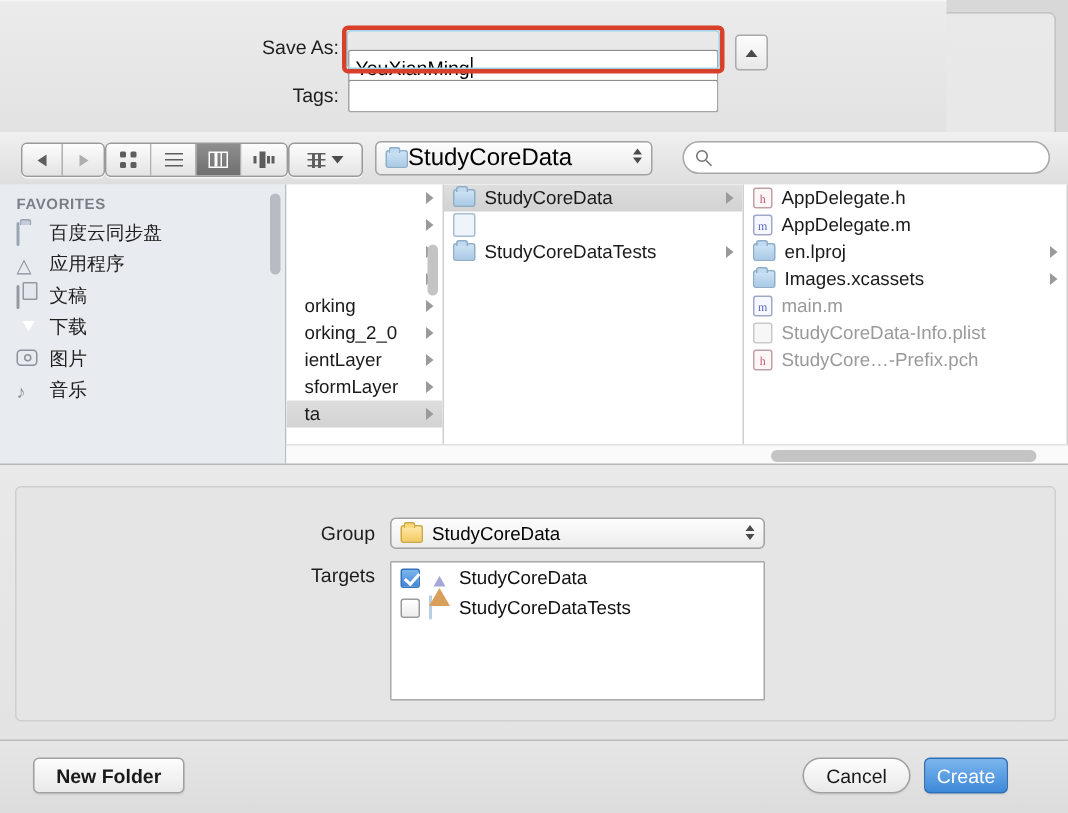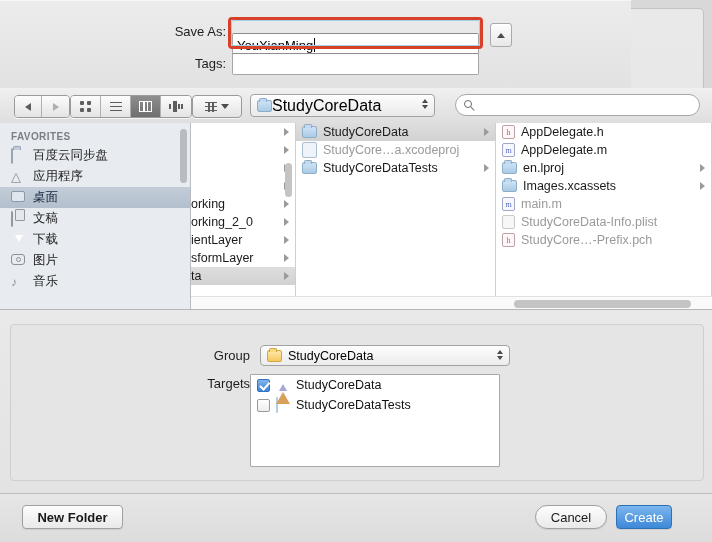--- a/index.html
+++ b/index.html
@@ -168,21 +168,21 @@
           color:#1a1a1a; padding-left:6px; gap:6px; position:relative; white-space:nowrap; }
   .brow.sel { background:linear-gradient(#dedede,#d2d2d2); }
   .brow .arw { position:absolute; right:6px; width:0;height:0;
                border-top:4px solid transparent;border-bottom:4px solid transparent;
                border-left:5px solid #9a9a9a; }
   .brow.dim { color:#9a9a9a; }
   .b1-spacer { height:18px; position:relative; }
   .b1-spacer .arw { position:absolute; right:6px; top:5px; width:0;height:0;
                border-top:4px solid transparent;border-bottom:4px solid transparent;
                border-left:5px solid #9a9a9a; }
-  .b1-txt { padding-left:0; }
+  .b1-txt { padding-left:12px; }
 
   .ftype { width:13px;height:14px;flex:none;border:1px solid #c0a0a8;border-radius:2px;
            background:#fdf7f8; font-size:8px; color:#c05a6e; display:flex;
            align-items:center; justify-content:center; box-sizing:border-box; font-family:"Liberation Serif",serif;}
   .ftype.m { border-color:#9fa8c8; background:#f7f8fd; color:#5a6ac0; }
   .ftype.plain { border-color:#c9c9c9; background:#f7f7f7; color:#b5b5b5; }
   .fxc { width:13px;height:14px;flex:none;border:1px solid #a9bdd0;border-radius:2px;
          background:#eef4fa; }
 
   .vscroll-col { position:absolute; right:3px; top:40px; width:7px; height:34px;
@@ -199,21 +199,21 @@
   
   .accessory { position:absolute; left:0; top:309px; width:712px; height:184px;
                background:linear-gradient(#e9e9e9,#e3e3e3); border-top:1px solid #b6b6b6; }
   .acc-inner { position:absolute; left:10px; top:14px; width:692px; height:155px;
                background:#e5e5e5; border:1px solid #cfcfcf; border-radius:4px; }
   .grp-row { position:absolute; left:196px; top:35px; display:flex; align-items:center; gap:10px; }
   .grp-label, .tgt-label { font-size:13px; color:#1d1d1d; text-align:right; width:54px; }
   .grp-popup { width:250px; height:21px; background:linear-gradient(#fdfdfd,#ececec);
                border:1px solid #a2a2a2; border-radius:4px; display:flex; align-items:center;
                padding:0 6px; gap:6px; position:relative; box-sizing:border-box; font-size:12.5px; }
-  .tgt-row { position:absolute; left:196px; top:64px; display:flex; }
+  .tgt-row { position:absolute; left:196px; top:64px; display:flex; gap:10px; }
   .tgt-label { padding-top:2px; }
   .tgt-list { width:250px; height:93px; background:#fff; border:1px solid #a8a8a8;
               border-radius:1px; box-sizing:border-box; overflow:hidden; }
   .tgt-item { display:flex; align-items:center; height:20px; padding-left:6px; gap:6px;
               font-size:12.5px; color:#111; }
   .tgt-blank { height:20px; }
   .tgt-blank.alt { background:#f1f5fa; }
   .cbox { width:13px;height:13px;border:1px solid #9a9a9a;border-radius:2px;flex:none;
           background:linear-gradient(#fff,#ededed); box-sizing:border-box; position:relative;}
   .cbox.on { background:linear-gradient(#7fb5ec,#3f86db); border-color:#3372bd; }
@@ -362,26 +362,20 @@
         <div class="sb-head">FAVORITES</div>
 
         <div class="sb-item">
           <span class="sb-ico"><span class="folder"></span></span>
           <span>百度云同步盘</span>
         </div>
         <div class="sb-item">
           <span class="sb-ico ico-apps">△</span>
           <span>应用程序</span>
         </div>
-        <div class="sb-item sel">
-          <span class="sb-ico">
-            <span style="display:block;width:14px;height:11px;border:1.4px solid #8d99a8;border-radius:2px;background:#dfe6ee;box-sizing:border-box;"></span>
-          </span>
-          <span>桌面</span>
-        </div>
         <div class="sb-item">
           <span class="sb-ico"><span class="ico-doc"></span></span>
           <span>文稿</span>
         </div>
         <div class="sb-item">
           <span class="sb-ico"><span class="ico-dl"></span></span>
           <span>下载</span>
         </div>
         <div class="sb-item">
           <span class="sb-ico">
@@ -438,21 +432,20 @@
         </div>
 
         <div class="bcol bcol2">
           <div class="brow sel">
             <span class="folder b"></span>
             <span>StudyCoreData</span>
             <span class="arw"></span>
           </div>
           <div class="brow dim">
             <span class="fxc"></span>
-            <span>StudyCore…a.xcodeproj</span>
           </div>
           <div class="brow">
             <span class="folder b"></span>
             <span>StudyCoreDataTests</span>
             <span class="arw"></span>
           </div>
           <div class="grip" style="right:2px;">
               <i></i>
               <i></i>
             </div>

